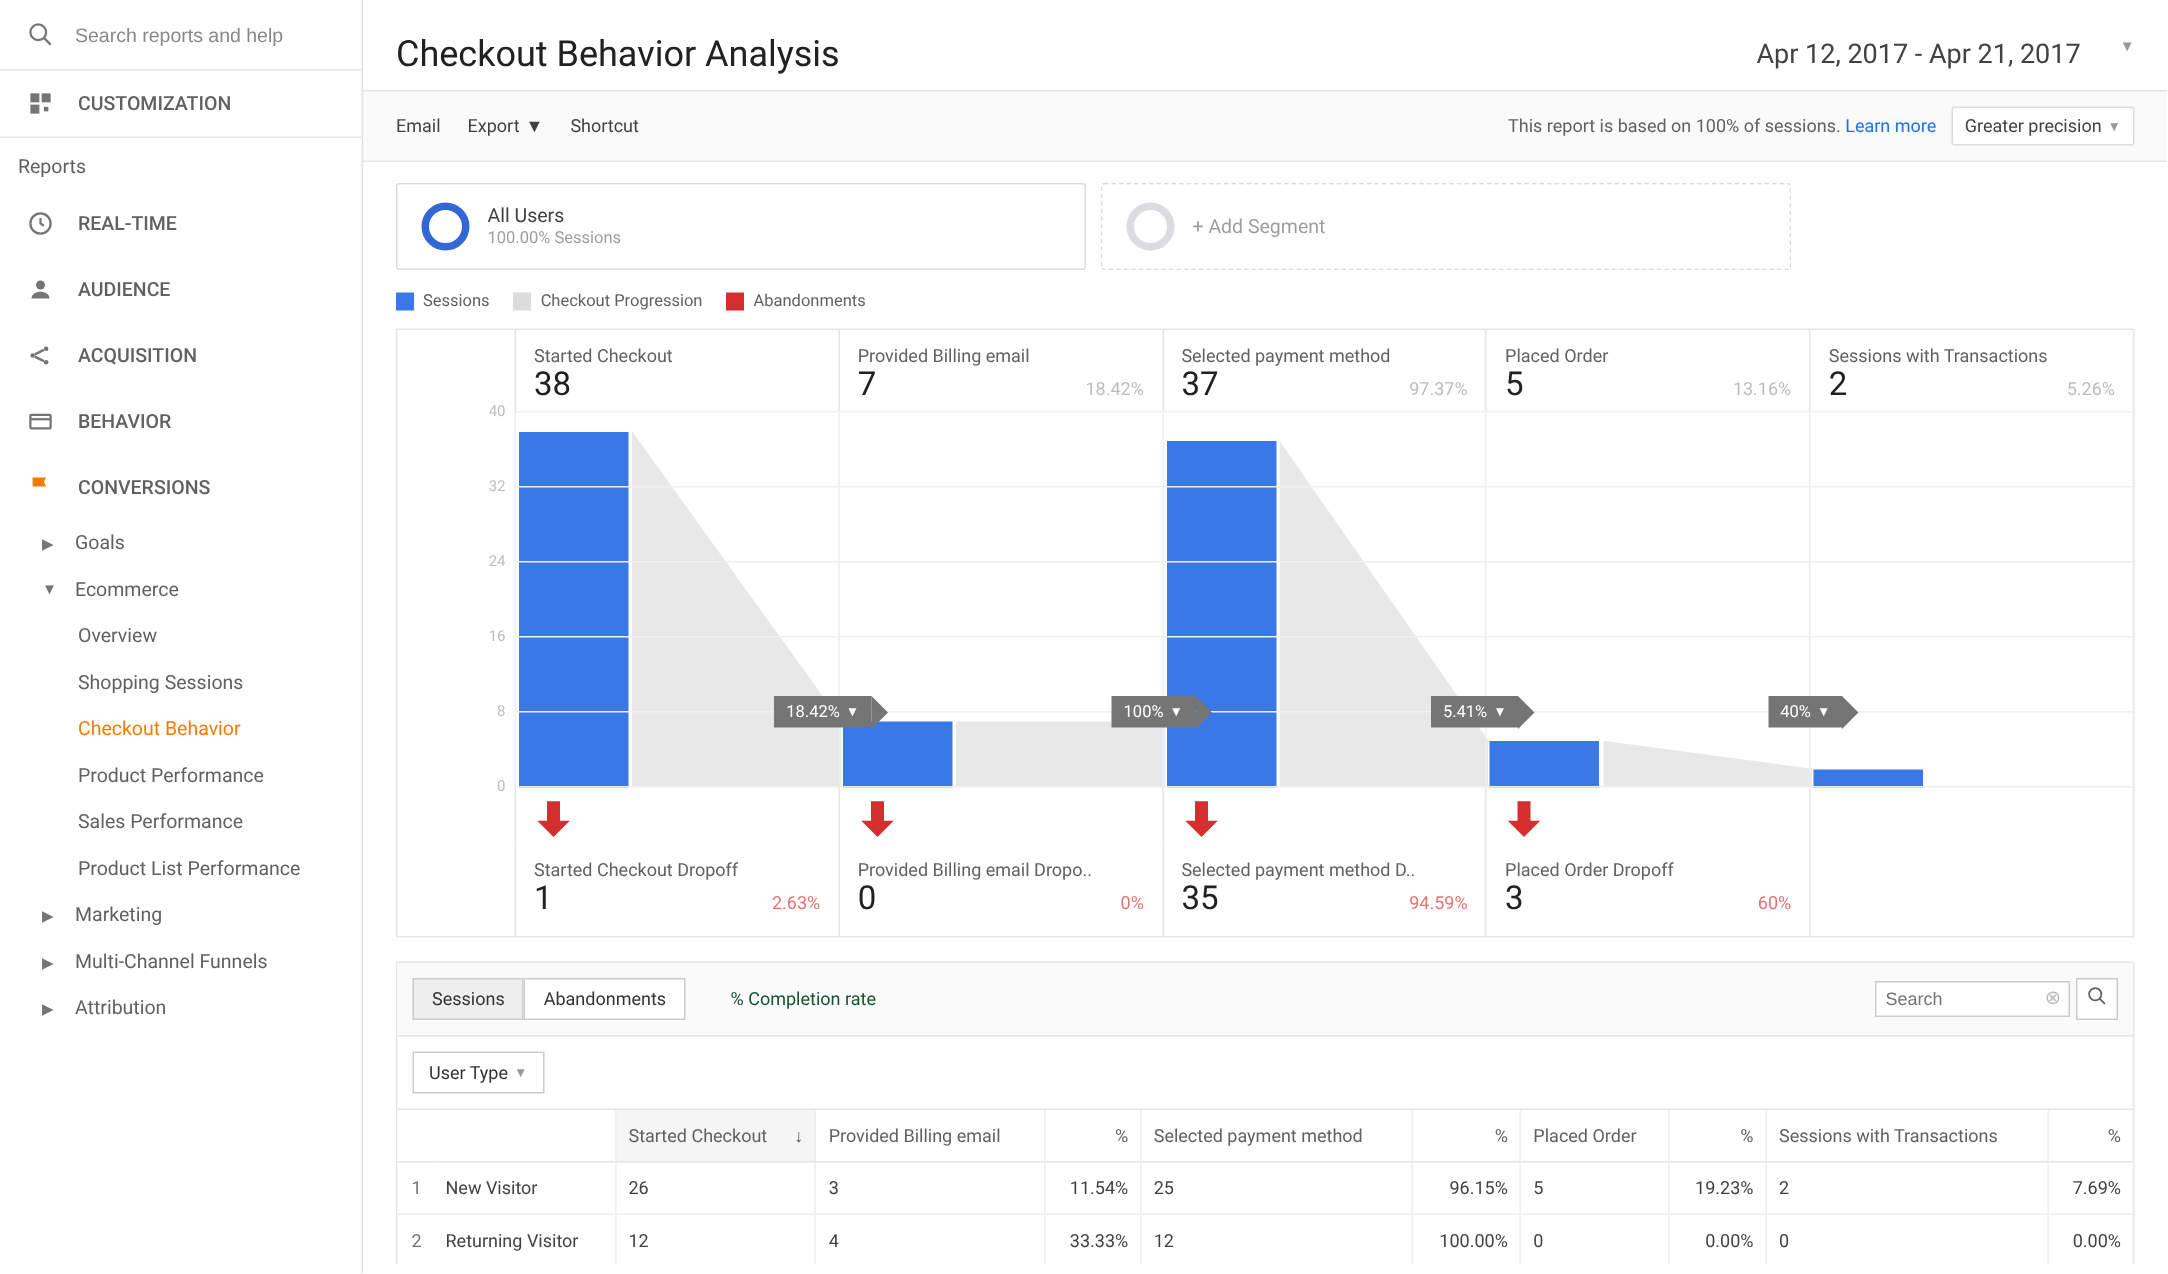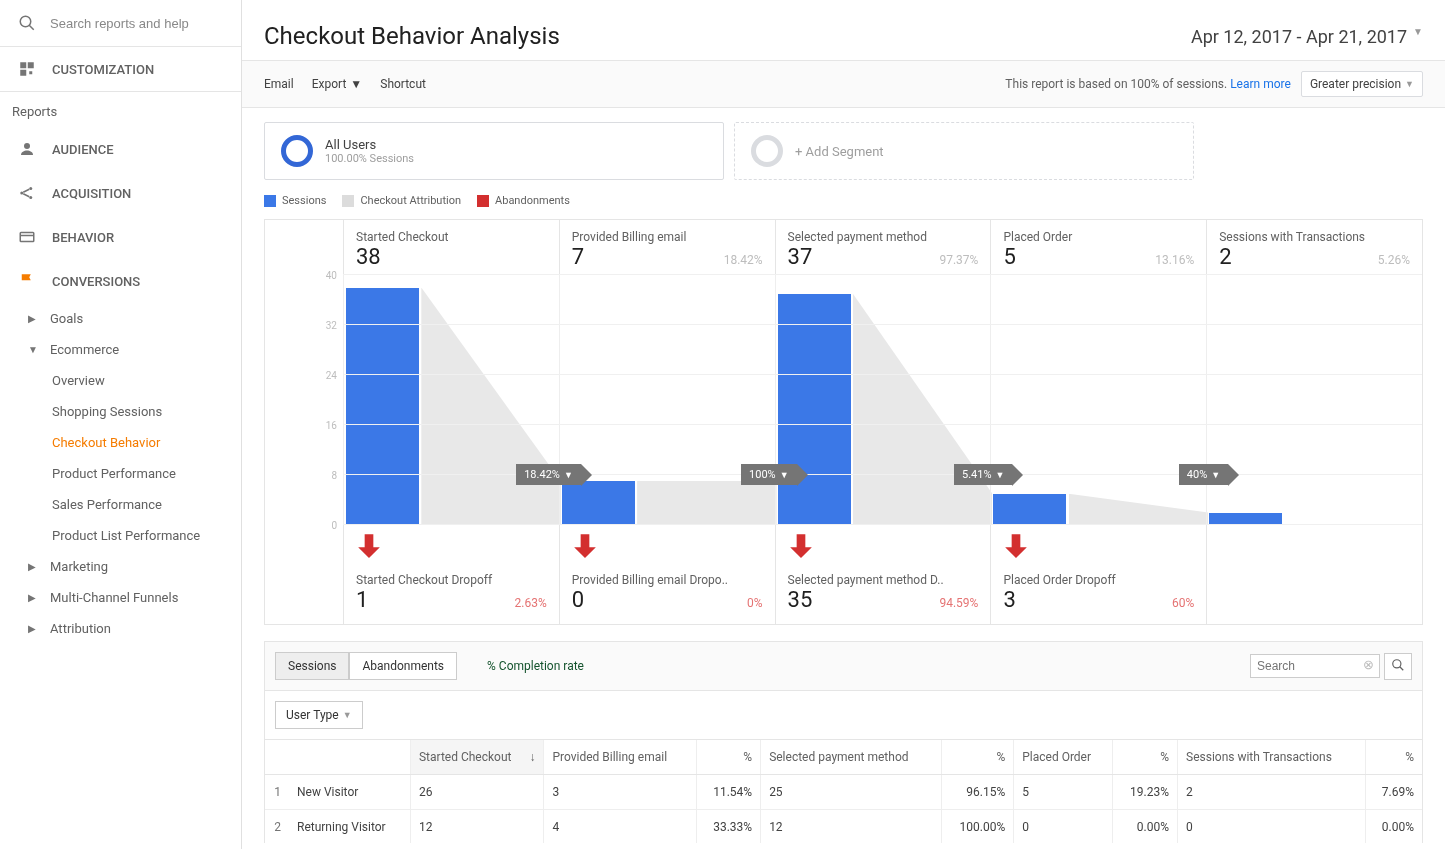--- a/index.html
+++ b/index.html
@@ -15,21 +15,21 @@
 .nav-item.orange .icon { color: #f57c00; }
 .reports-header { padding: 12px 12px 8px; color: #616161; font-size: 13px; }
 .sub-item { display: flex; align-items: center; padding: 8px 10px 8px 28px; color: #616161; font-size: 13px; cursor: pointer; }
 .sub-item .chev { width: 10px; margin-right: 12px; color: #757575; font-size: 10px; }
 .sub-sub { padding: 8px 10px 8px 52px; color: #616161; font-size: 13px; cursor: pointer; }
 .sub-sub.active { color: #f57c00; }
 
 .main { flex: 1; padding: 0; background: #fff; height: 843px; overflow: hidden; }
 .header-row { display: flex; justify-content: space-between; align-items: center; padding: 22px 22px 10px; }
 .title { font-size: 24px; color: #212121; font-weight: 400; }
-.date-range { display: flex; align-items: flex-start; font-size: 18px; color: #424242; cursor: pointer; }
+.date-range { display: flex; align-items: flex-start; font-size: 18px; color: #424242; cursor: pointer; gap: 20px; }
 .date-range .chev { margin-left: 6px; font-size: 10px; color: #999; }
 
 .toolbar { display: flex; align-items: center; justify-content: space-between; padding: 10px 22px; border-top: 1px solid #e5e5e5; border-bottom: 1px solid #e5e5e5; background: #fafafa; gap: 16px; }
 .toolbar-left { display: flex; gap: 18px; }
 .toolbar-left span { font-size: 12px; color: #424242; cursor: pointer; display: inline-flex; align-items: center; }
 .toolbar-right { display: flex; align-items: center; gap: 10px; font-size: 12px; color: #616161; }
 .toolbar-right a { color: #1a73e8; text-decoration: none; }
 .precision-btn { border: 1px solid #dadce0; padding: 5px 8px; border-radius: 2px; font-size: 12px; color: #424242; background: #fff; cursor: pointer; display: inline-flex; align-items: center; }
 
 .segments { display: flex; gap: 10px; padding: 14px 22px 8px; }
@@ -123,20 +123,27 @@
             <rect x="3" y="13" width="8" height="8"></rect>
             <rect x="15" y="15" width="4" height="4"></rect>
           </svg>
       </span>
       <span>CUSTOMIZATION</span>
     </div>
     <div style="border-top:1px solid #e5e5e5"></div>
     <div class="reports-header">Reports</div>
 
     <div class="nav-item">
+      <span class="icon"><svg viewBox="0 0 24 24" width="18" height="18" fill="none" stroke="#757575" stroke-width="2">
+            <circle cx="12" cy="12" r="9"></circle>
+            <path d="M12 7v5l3 2"></path>
+          </svg></span>
+      <span>REAL-TIME</span>
+    </div>
+    <div class="nav-item">
       <span class="icon"><svg viewBox="0 0 24 24" width="18" height="18" fill="#757575">
             <circle cx="12" cy="8" r="4"></circle>
             <path d="M4 20c0-4 4-6 8-6s8 2 8 6"></path>
           </svg></span>
       <span>AUDIENCE</span>
     </div>
     <div class="nav-item">
       <span class="icon"><svg viewBox="0 0 24 24" width="18" height="18" fill="#757575">
             <circle cx="5" cy="12" r="2"></circle>
             <circle cx="17" cy="6" r="2"></circle>
@@ -230,21 +237,21 @@
       </div>
     </div>
 
     <div class="legend">
       <div class="legend-item">
           <div class="swatch" style="background:#3b78e7"></div>
           <span>Sessions</span>
         </div>
       <div class="legend-item">
           <div class="swatch" style="background:#dcdcdc"></div>
-          <span>Checkout Attribution</span>
+          <span>Checkout Progression</span>
         </div>
       <div class="legend-item">
           <div class="swatch" style="background:#d32f2f"></div>
           <span>Abandonments</span>
         </div>
     </div>
 
     <div class="chart-wrap">
       <div class="chart-head" id="chart-head">
           <div class="axis-space"></div>

